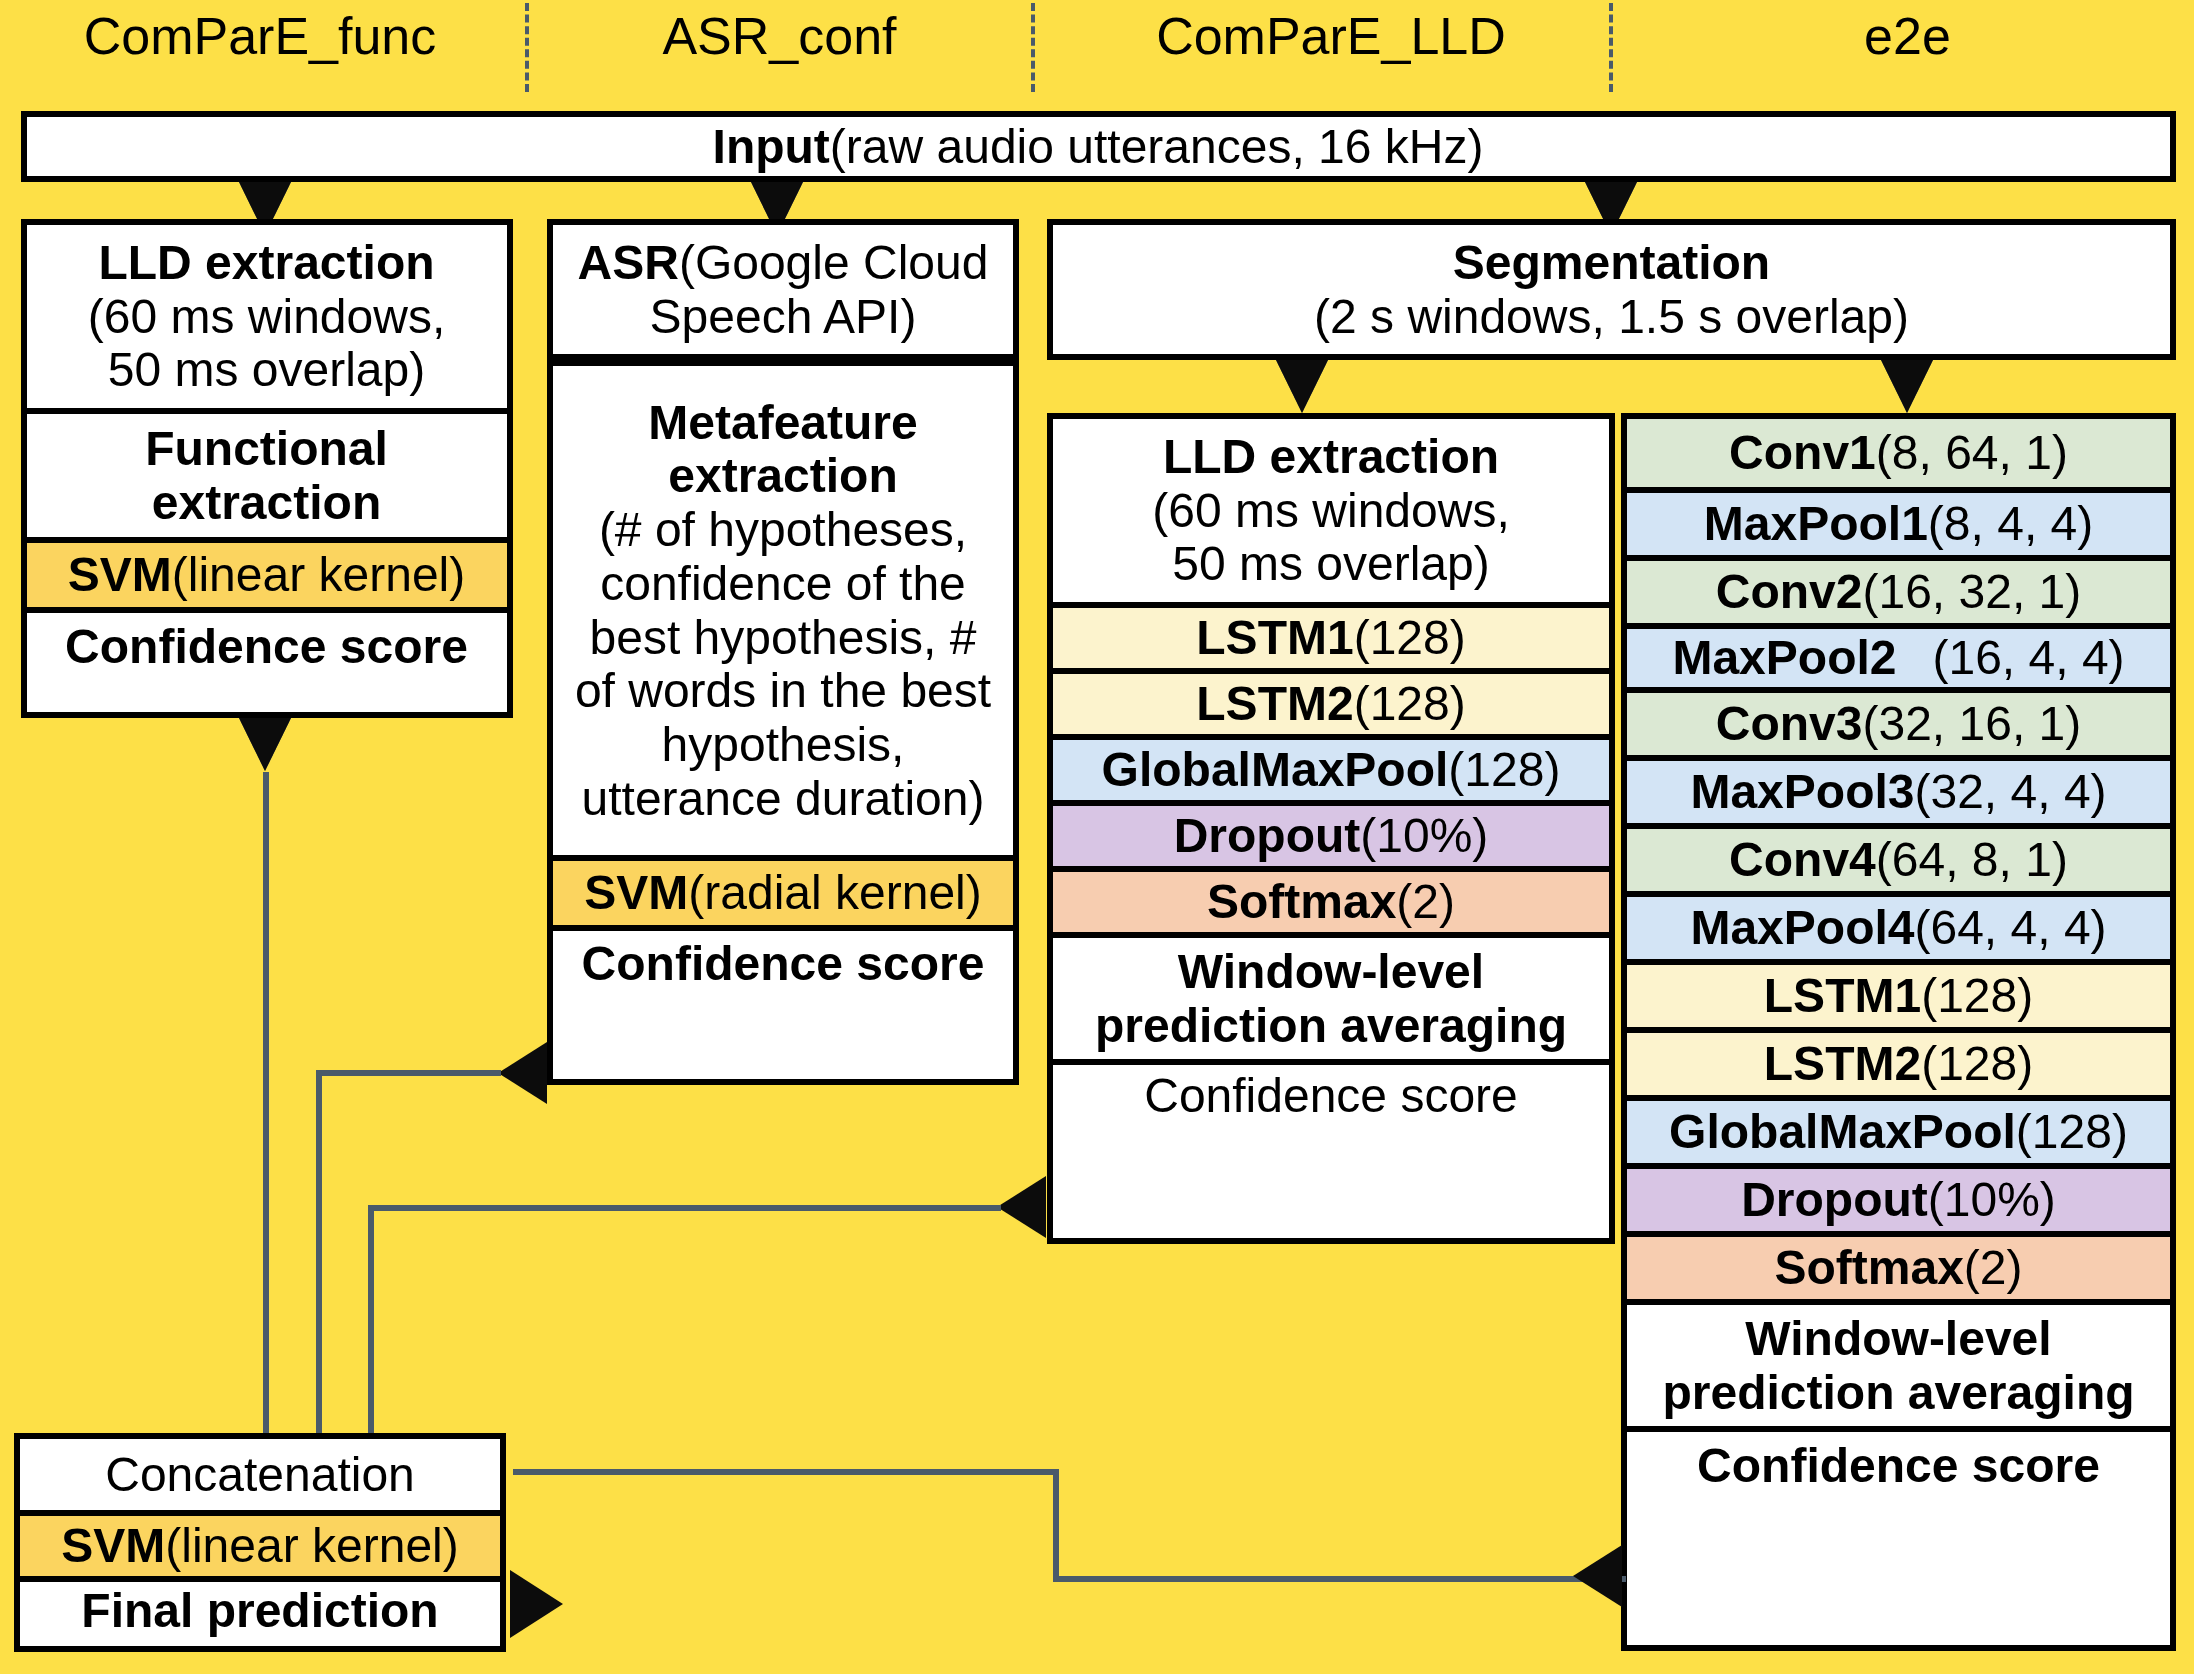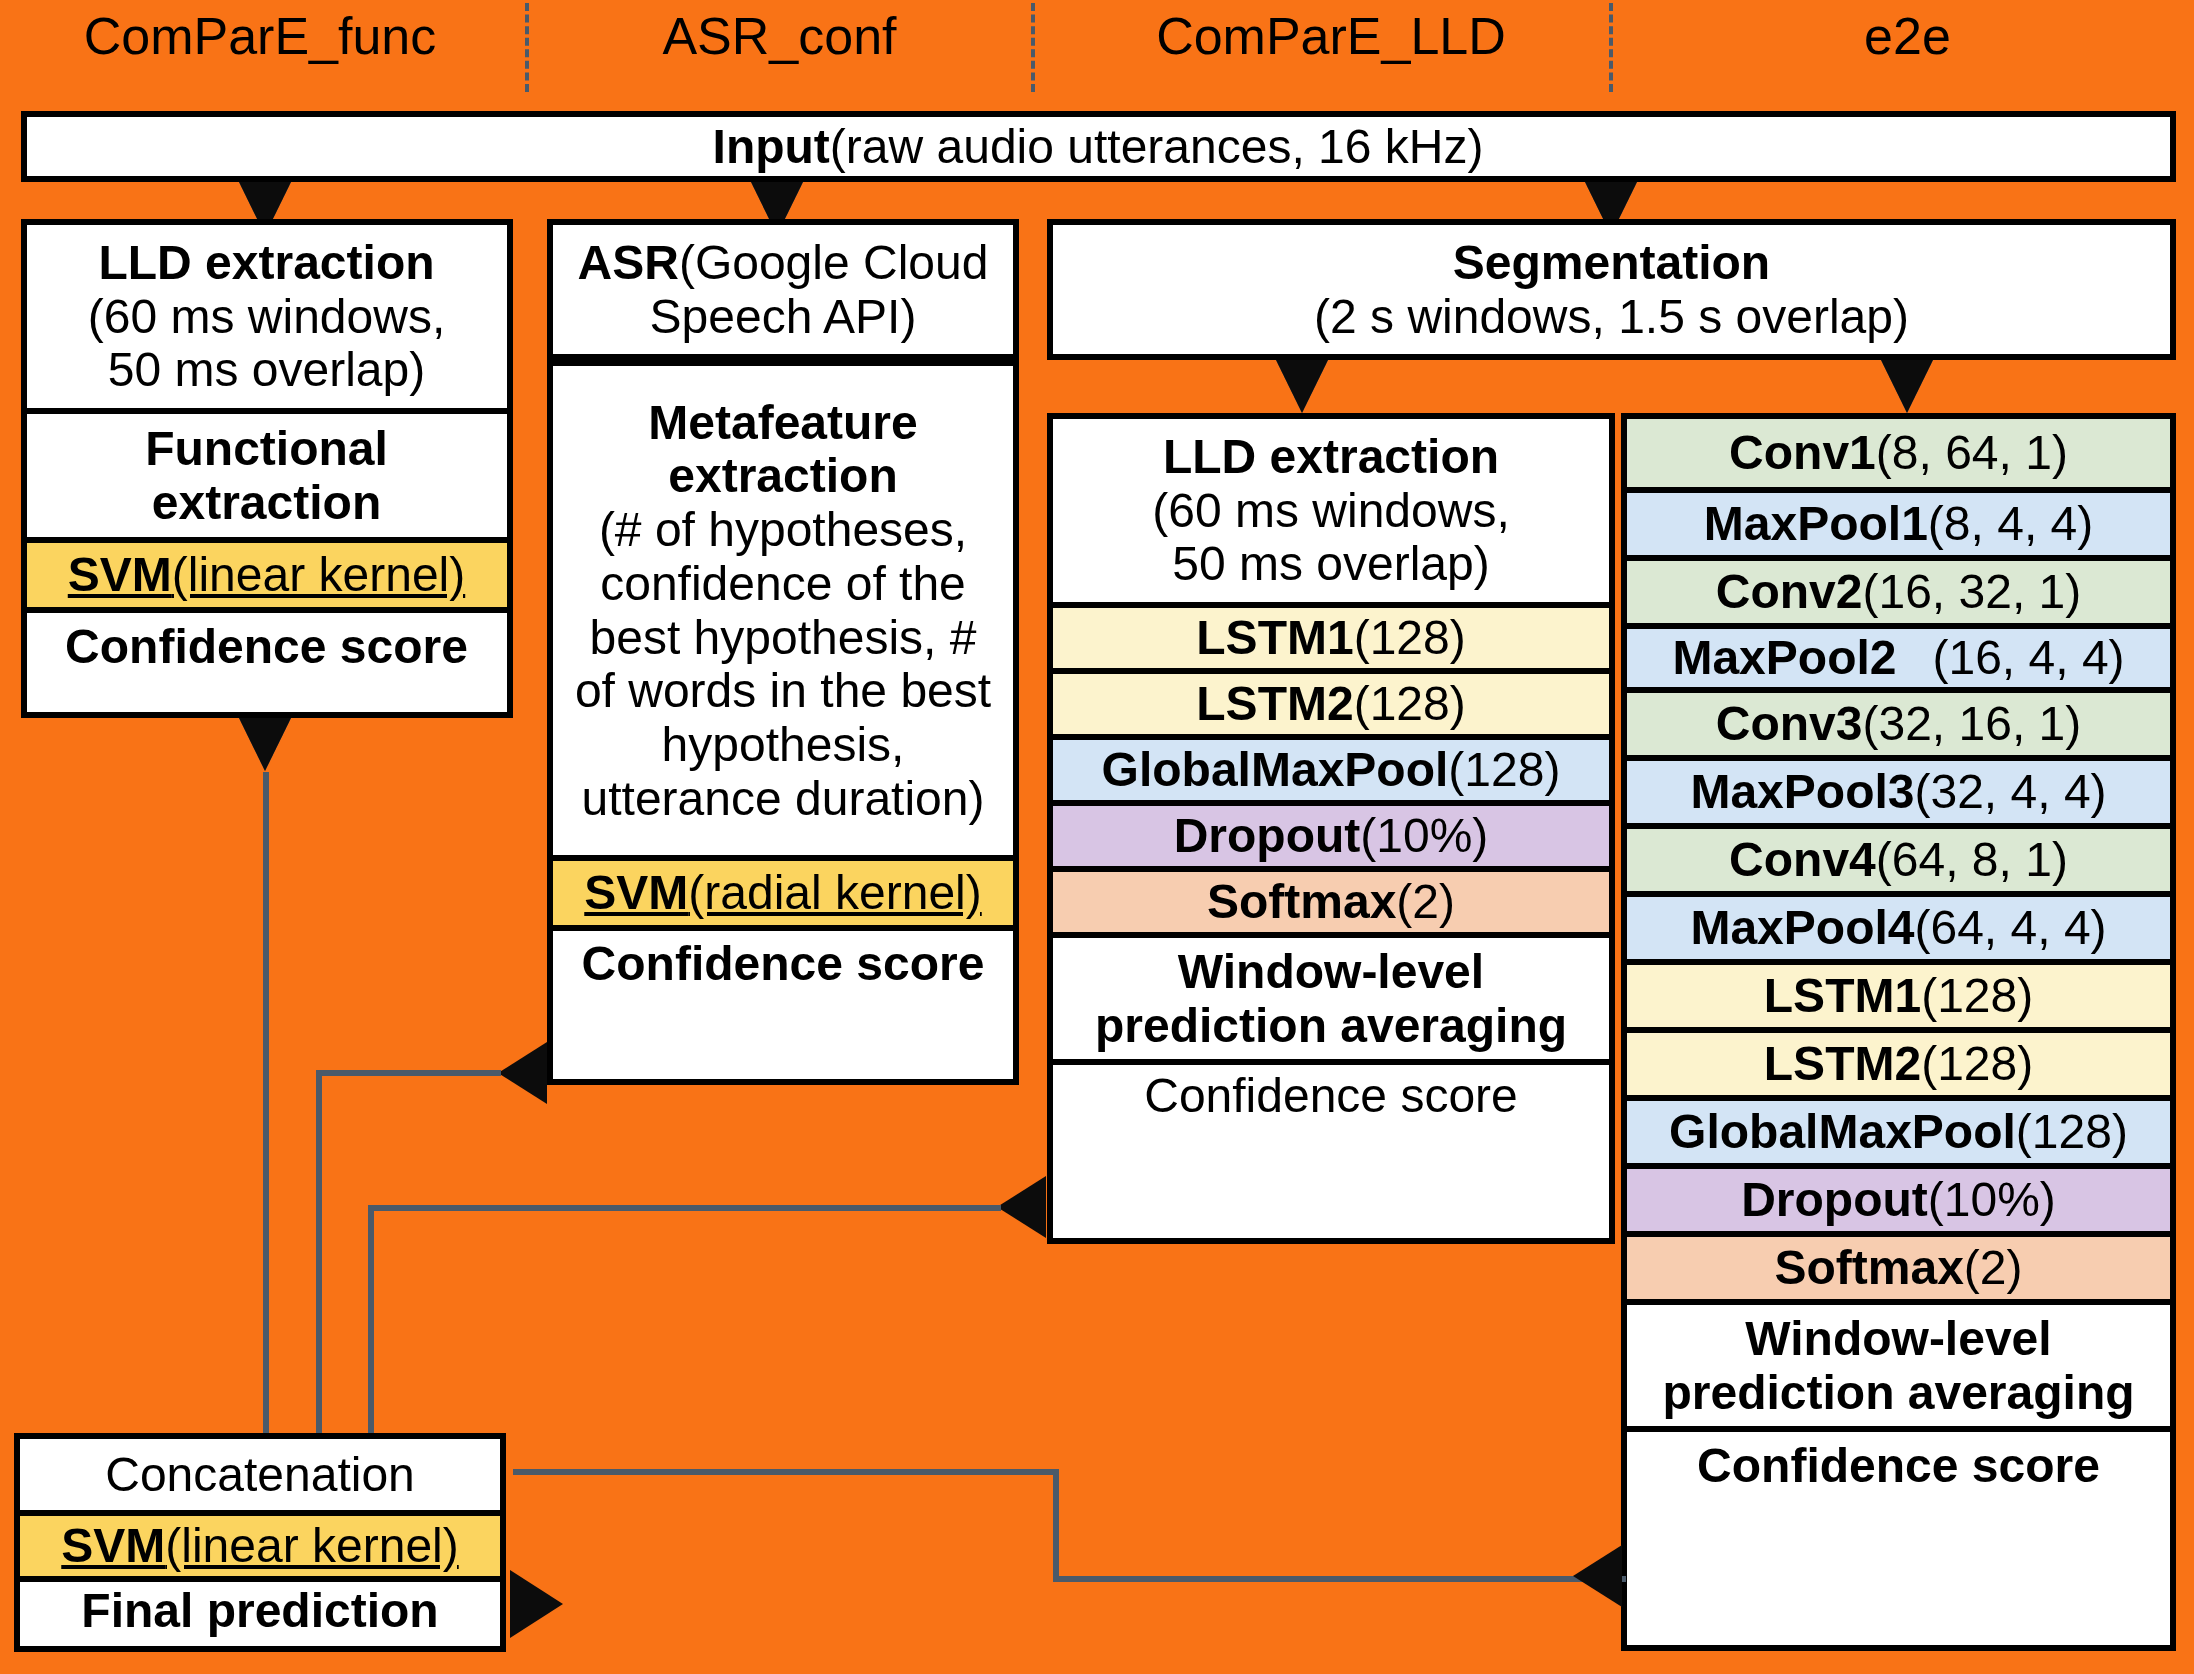--- a/index.html
+++ b/index.html
@@ -1,35 +1,35 @@
 <!DOCTYPE html>
 <html style="font-size:11px"><head>
 <meta charset="utf-8">
 <style>
   html,body{margin:0;padding:0;background:#fff;}
   body{font-family:"Liberation Sans", sans-serif;}
-  #canvas{position:relative;width:2194px;height:1674px;background:#f97316;overflow:hidden;}
+  #canvas{position:relative;width:2194px;height:1674px;background:#fde047;overflow:hidden;}
 
   .hdr{position:absolute;text-align:center;font-size:52px;color:#000;font-weight:400;white-space:nowrap;}
 
   .vdash{position:absolute;width:0;border-left:4.8px dashed #4a5a6a;}
 
   .box{position:absolute;box-sizing:border-box;border:6.2px solid #000;background:#fff;}
   .cell{box-sizing:border-box;width:100%;display:flex;align-items:center;justify-content:center;
         text-align:center;color:#000;font-size:48px;line-height:1.12;padding:2.7px 4.1px;}
   .cell + .cell{border-top:6.2px solid #000;}
   .b{font-weight:bold;}
   .cell.multi{flex-direction:column;}
 
   .fill-green{background:#dbe8d3;}
   .fill-blue{background:#d3e4f5;}
   .fill-lyellow{background:#fcf3cd;}
   .fill-purple{background:#d8c5e4;text-align:center;}
   .fill-orange{background:#f7cdb0;}
-  .fill-gold{background:#fbd45f;text-decoration:underline;}
+  .fill-gold{background:#fbd45f;}
 
   .ln{position:absolute;background:#4a5a6a;}
   .lnh{height:5.5px;}
   .lnv{width:5.5px;}
 
   .arr-d{position:absolute;width:0;height:0;border-left:26px solid transparent;border-right:26px solid transparent;border-top:53px solid #0c0c0c;filter:drop-shadow(0 0 0 #4a5a6a);}
   .arr-d::after{content:"";position:absolute;left:-26px;top:-53px;width:0;height:0;
      border-left:26px solid transparent;border-right:26px solid transparent;border-top:53px solid transparent;}
   .arrw-l{position:absolute;width:0;height:0;border-top:31px solid transparent;border-bottom:31px solid transparent;border-right:49px solid #0c0c0c;}
   .arrw-r{position:absolute;width:0;height:0;border-top:34px solid transparent;border-bottom:34px solid transparent;border-left:53px solid #0c0c0c;}

